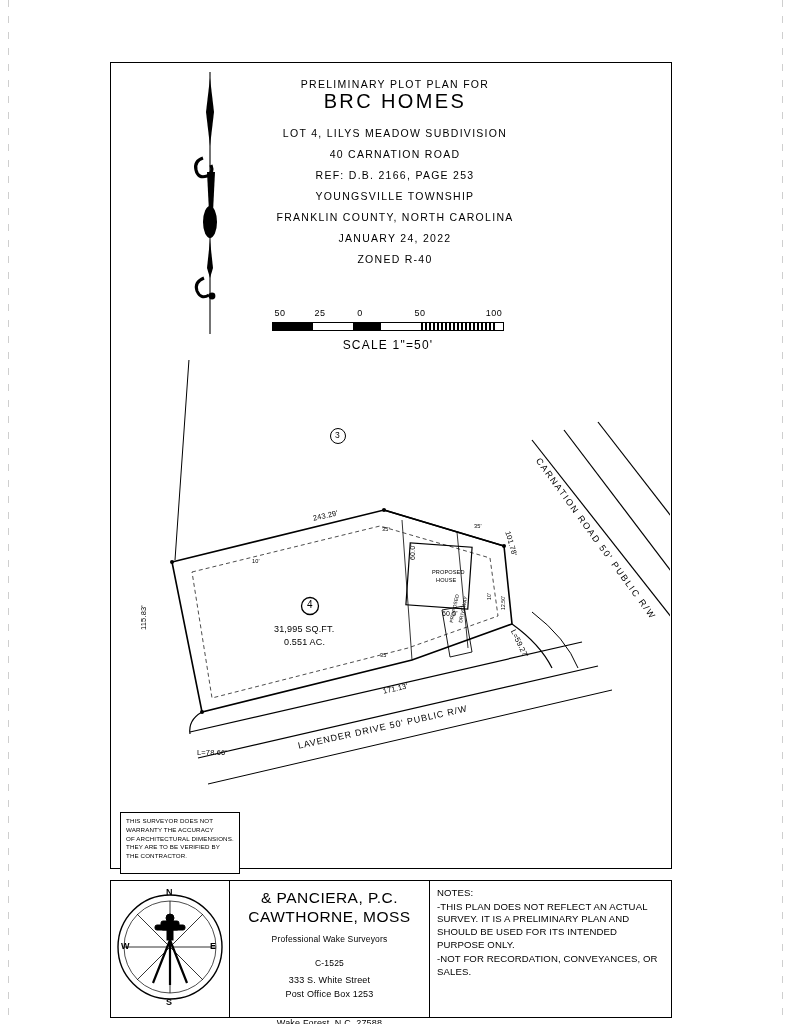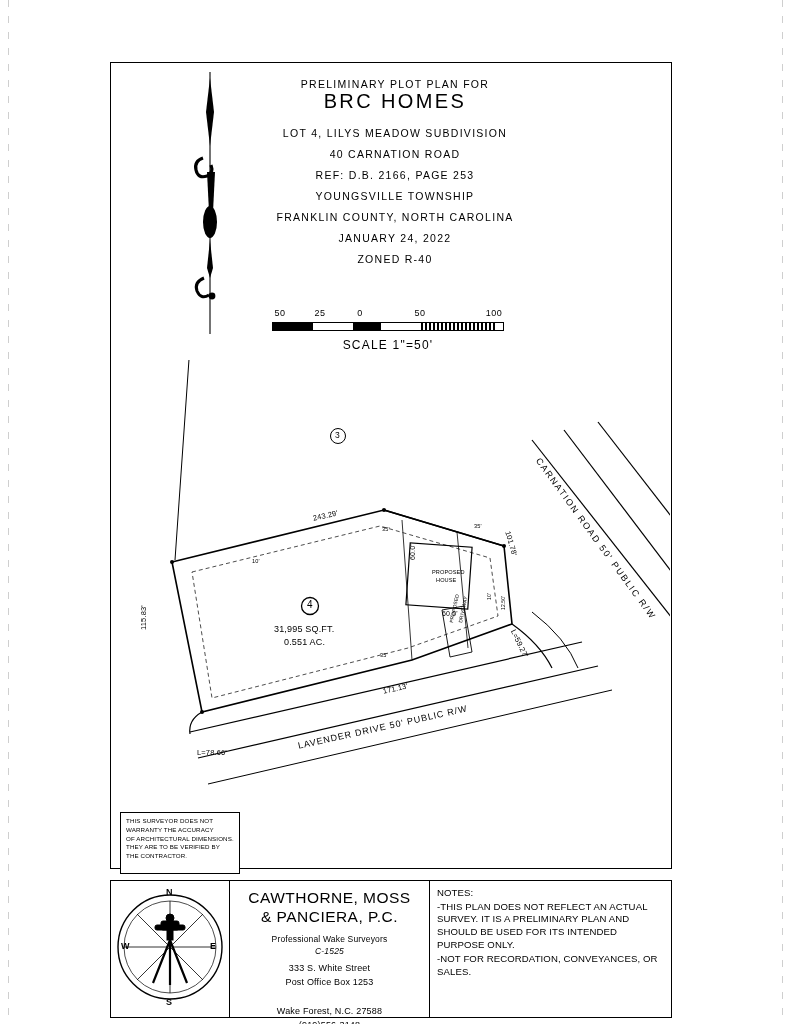--- a/index.html
+++ b/index.html
@@ -340,24 +340,24 @@
           <path d="M59 59 L42 102 M59 59 L76 102 M59 59 L59 104" stroke-width="2.2" fill="none"></path>
         </g>
       </svg>
       <div class="lbl" style="left:55px; top:6px; font-size:9px; font-weight:bold;">N</div>
       <div class="lbl" style="left:55px; top:116px; font-size:9px; font-weight:bold;">S</div>
       <div class="lbl" style="left:99px; top:60px; font-size:9px; font-weight:bold;">E</div>
       <div class="lbl" style="left:10px; top:60px; font-size:9px; font-weight:bold;">W</div>
     </div>
 
     <div class="bb-firm">
+      <div class="firm1">&amp; PANCIERA, P.C.</div>
       <div class="firm1">CAWTHORNE, MOSS</div>
-      <div class="firm1">&amp; PANCIERA, P.C.</div>
       <div class="firm-sub">Professional Wake Surveyors</div>
-      <div class="firm-sub" style="margin-top:0;font-style:italic;">C-1525</div>
+      <div class="firm-sub" style="margin-top:12px;">C-1525</div>
       <div class="firm-addr">333 S. White Street</div>
       <div class="firm-addr" style="margin-top:0;">Post Office Box 1253</div>
       <div class="firm-addr" style="margin-top:16px;text-align:center;">Wake Forest, N.C. 27588</div>
       <div class="firm-addr" style="margin-top:0;">(919)556-3148</div>
     </div>
 
     <div class="bb-notes">
       <div class="n-head">NOTES:</div>
       <p>-THIS PLAN DOES NOT REFLECT AN ACTUAL SURVEY. IT IS A PRELIMINARY PLAN AND SHOULD BE USED FOR ITS INTENDED PURPOSE ONLY.</p>
       <p>-NOT FOR RECORDATION, CONVEYANCES, OR SALES.</p>

